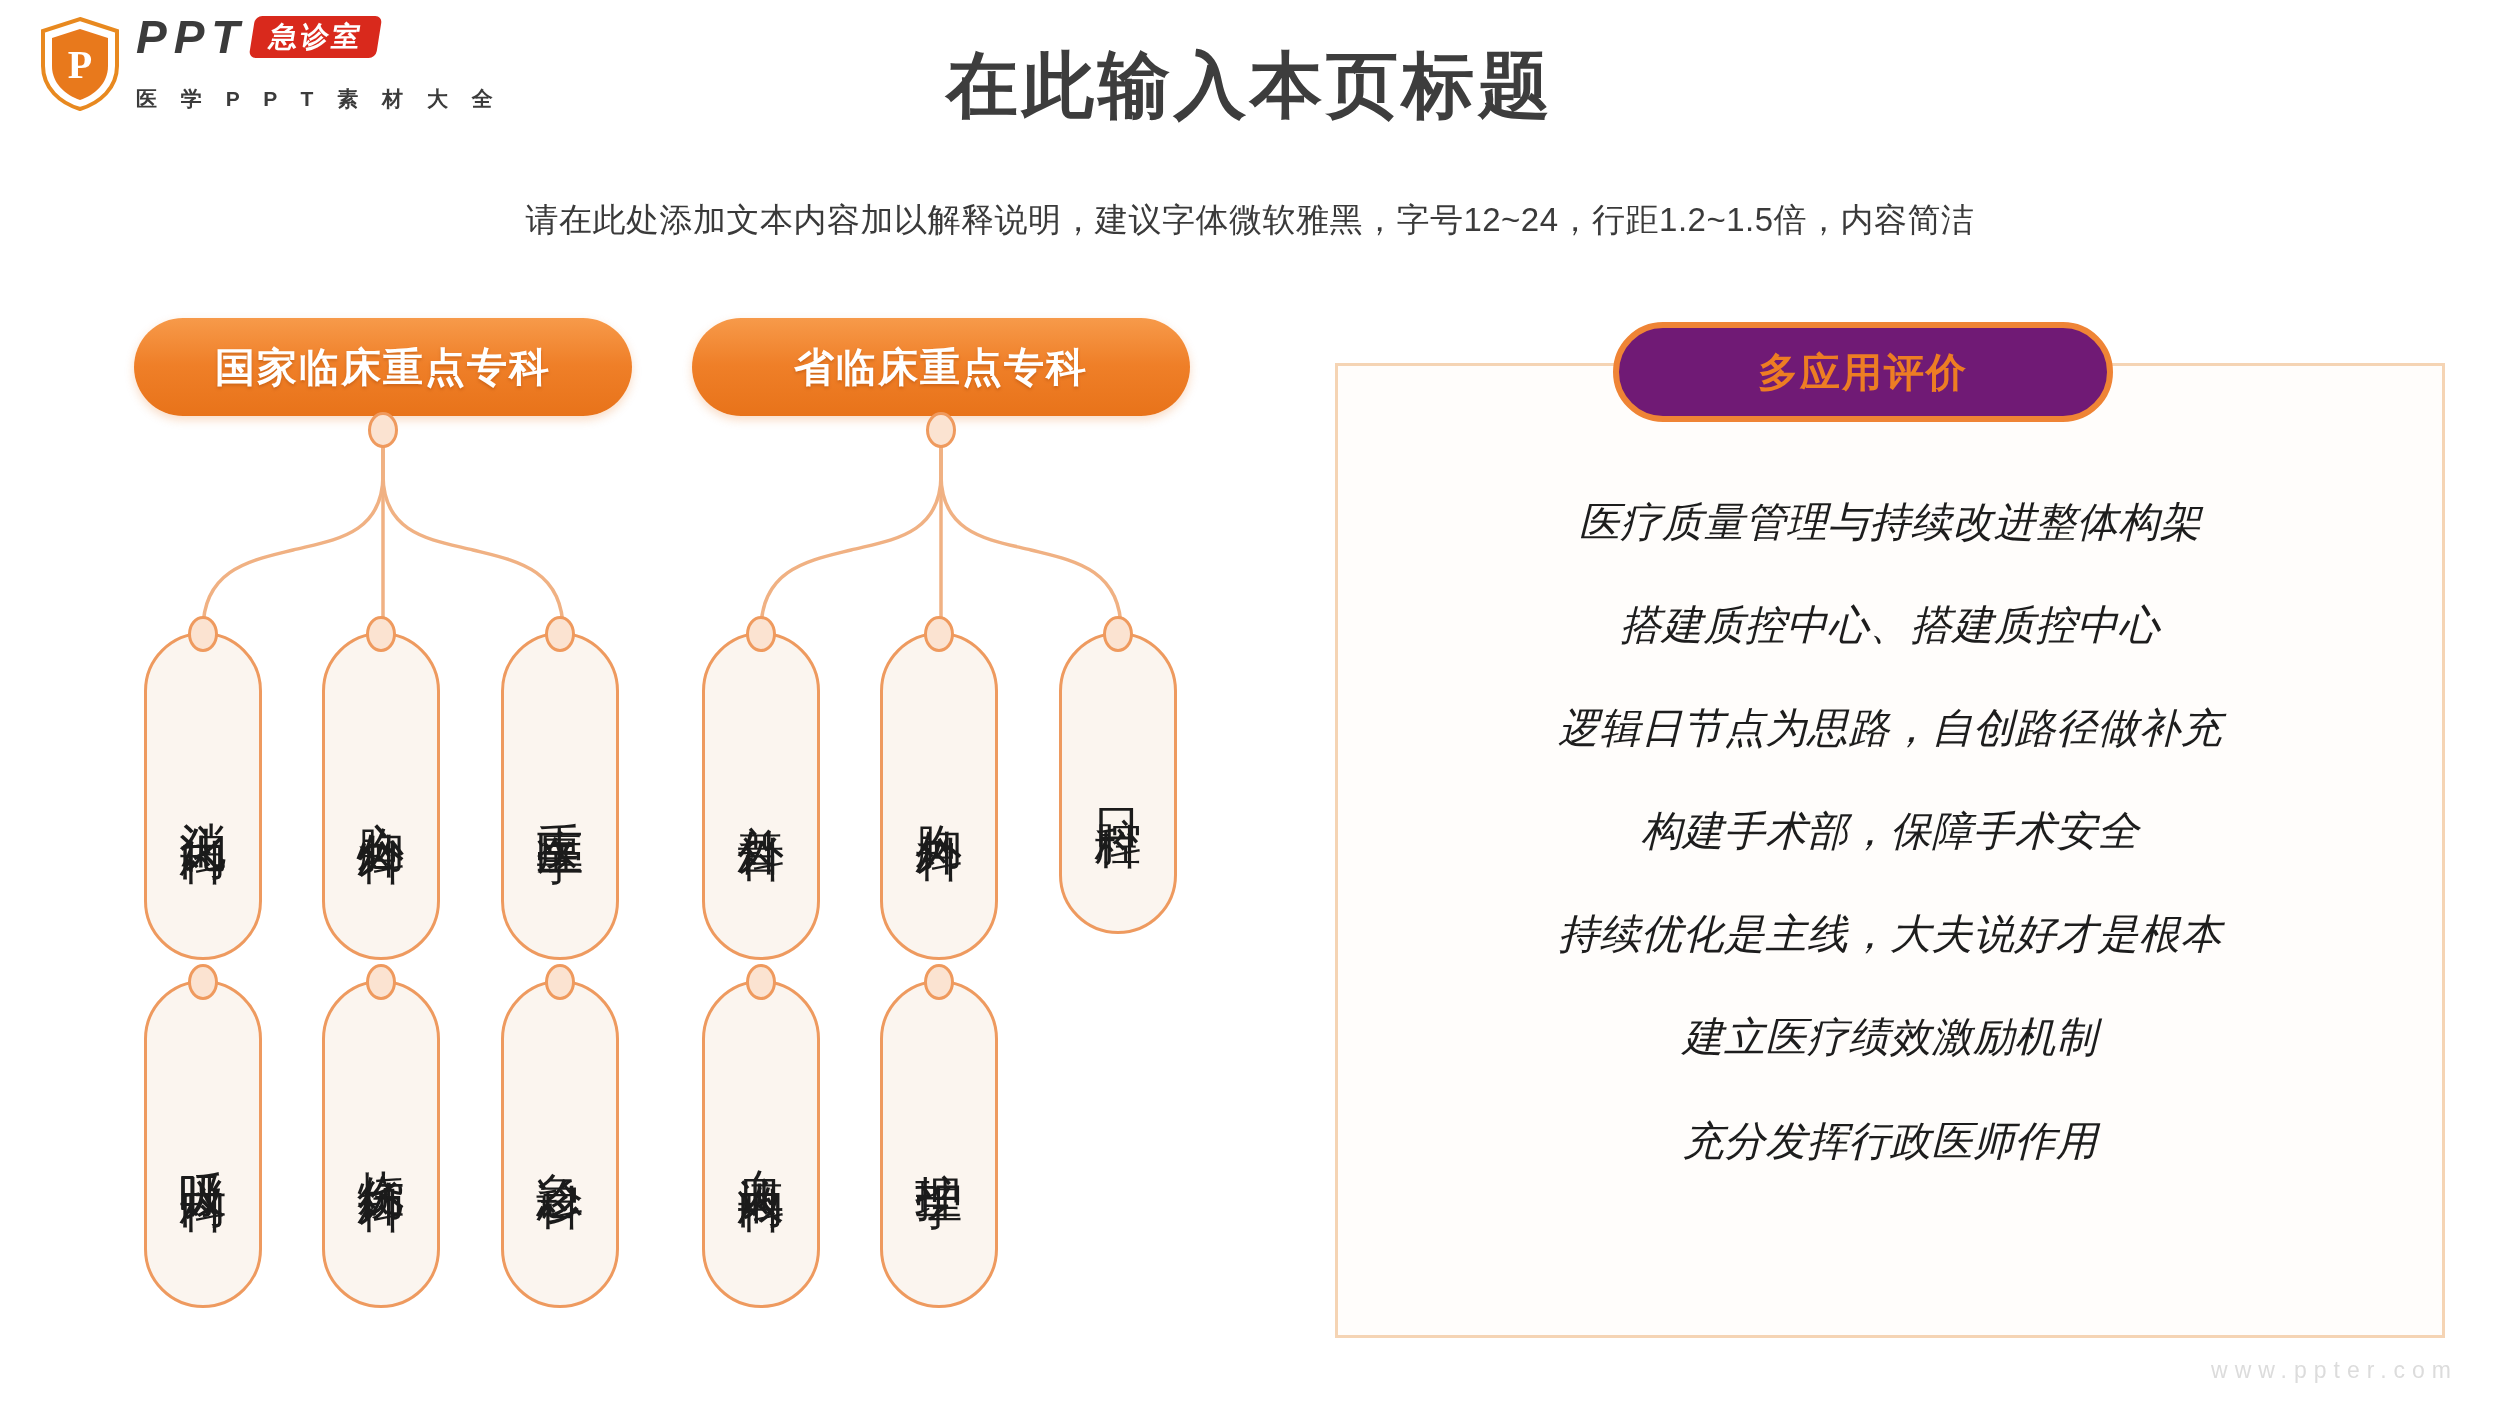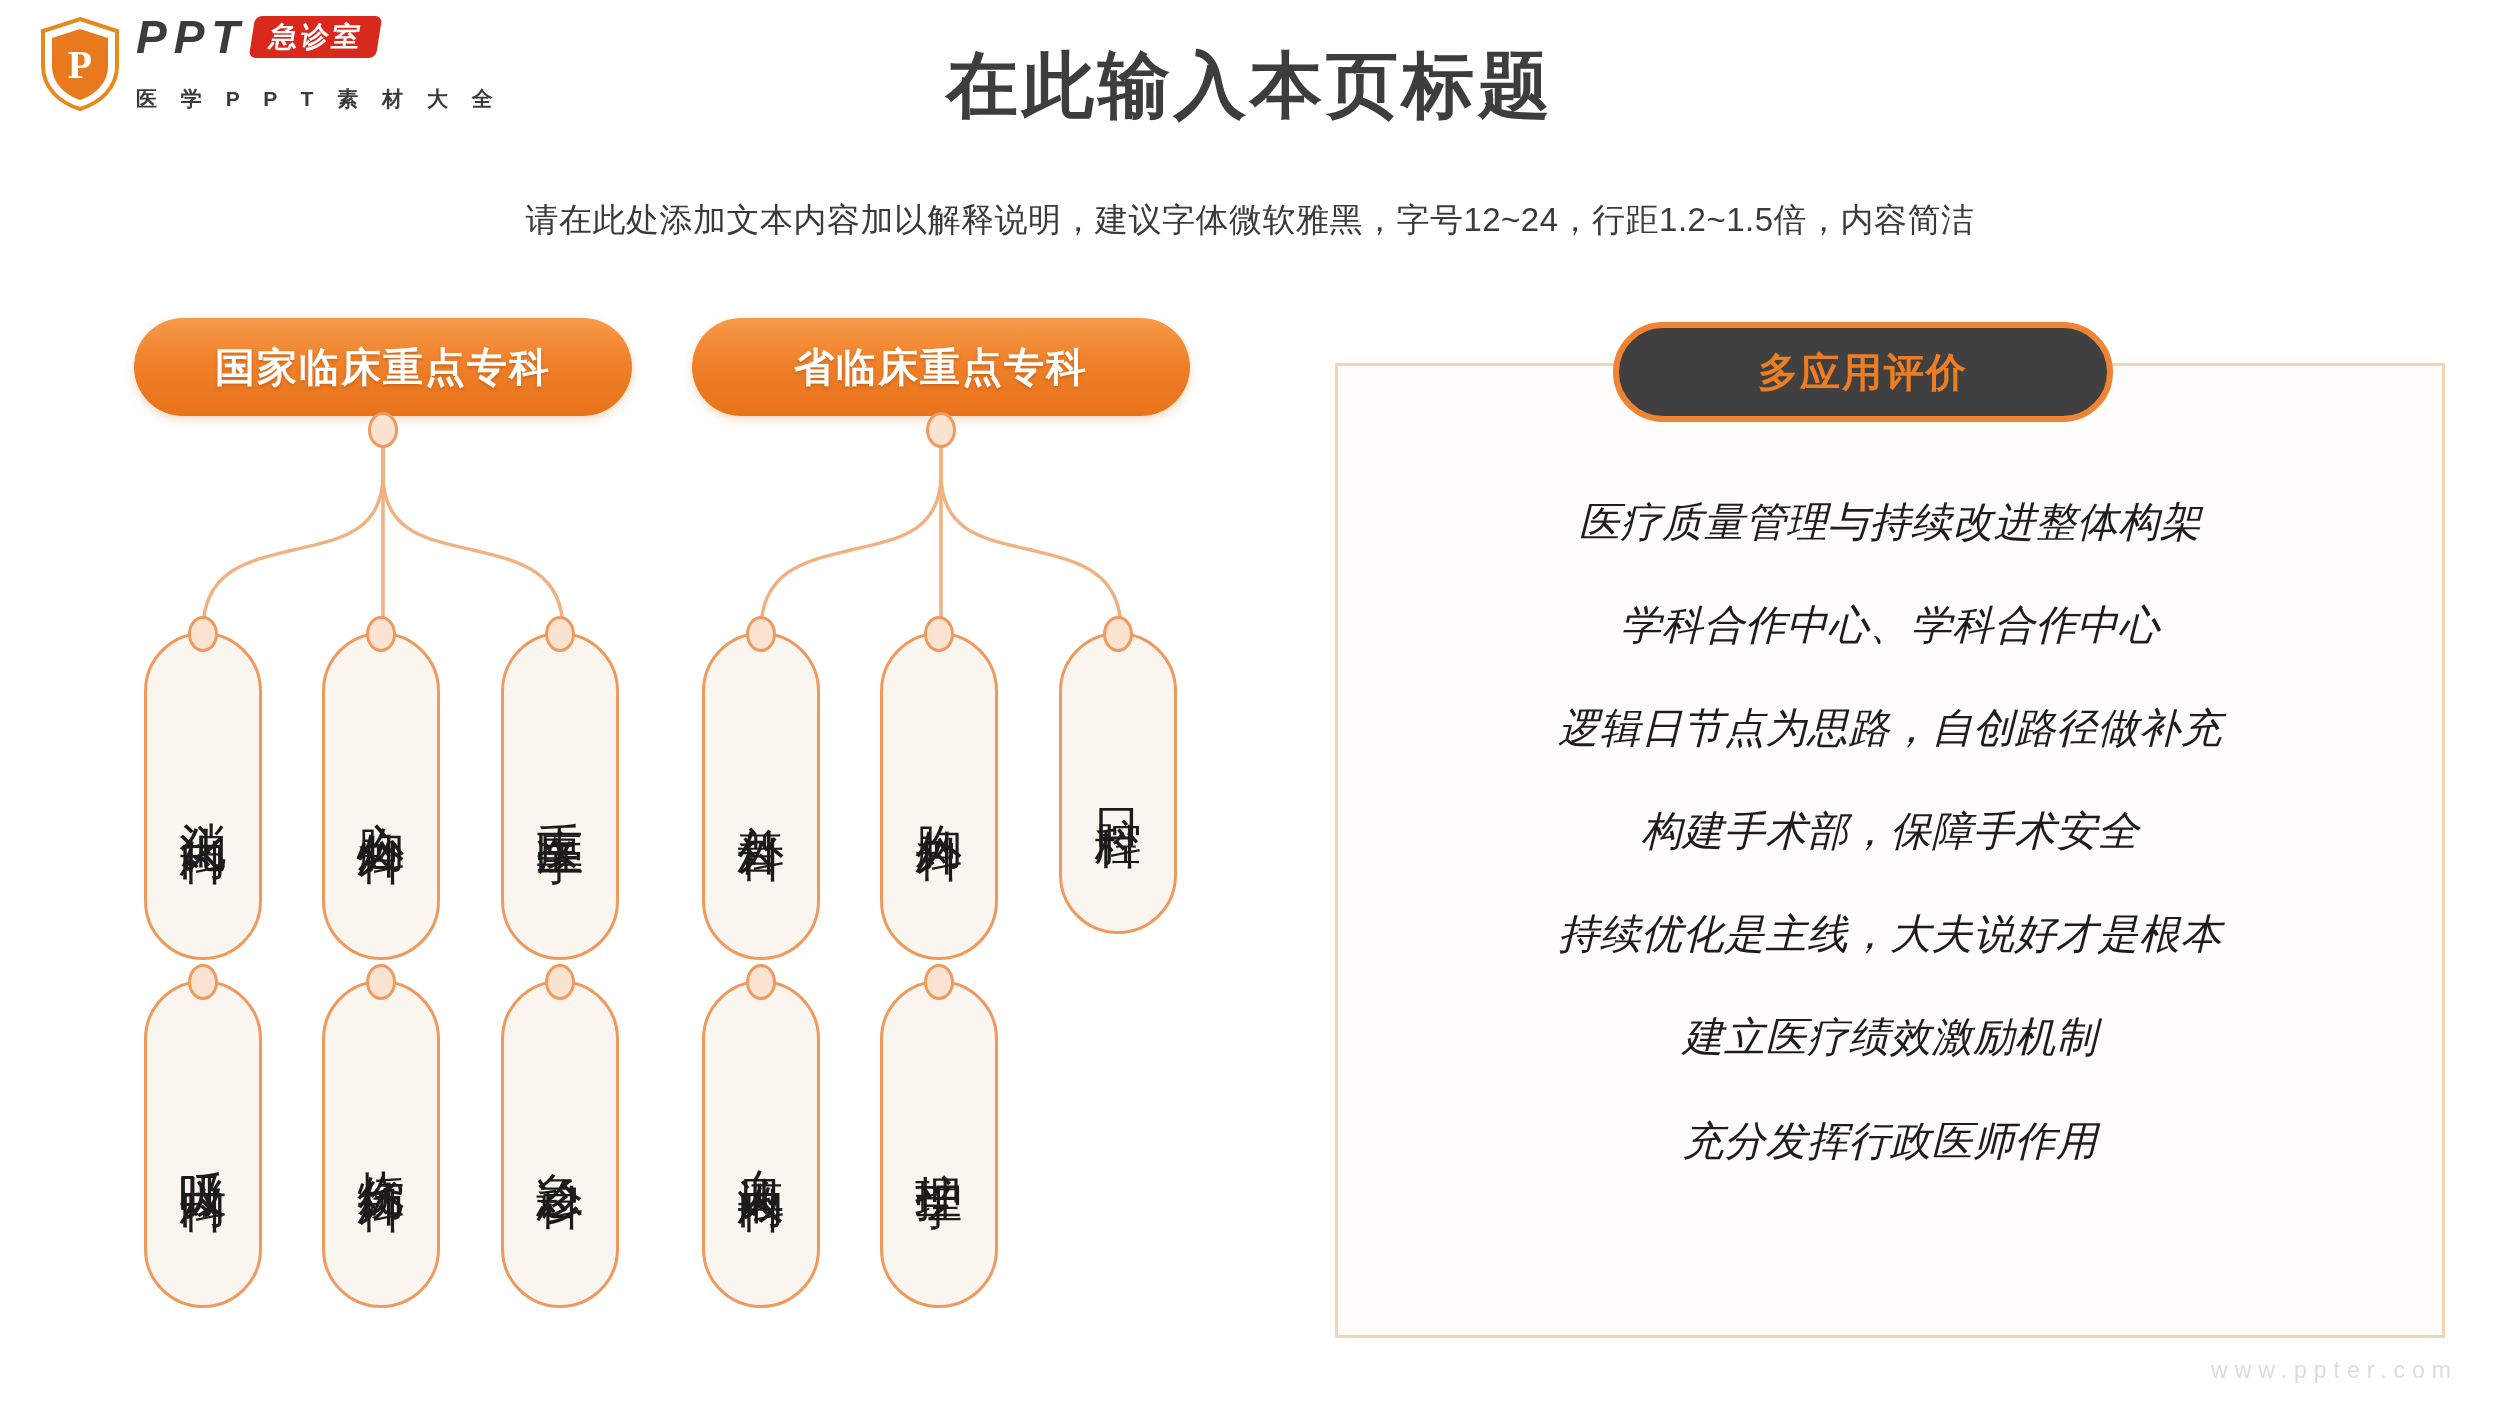--- a/index.html
+++ b/index.html
@@ -101,21 +101,21 @@
     position: absolute; left: 1335px; top: 363px;
     width: 1110px; height: 975px;
     border: 3px solid #f5d4b4;
     background: #fffdfb;
   }
   #eval-pill {
     position: absolute; left: 1613px; top: 322px;
     width: 500px; height: 100px;
     border: 6px solid #ef8435;
     border-radius: 50px;
-    background: #404040;
+    background: #701a75;
     display: flex; align-items: center; justify-content: center;
     font-size: 40px; font-weight: 700; color: #ed7d23; letter-spacing: 2px;
     z-index: 6;
   }
   #eval-list {
     position: absolute; left: 1335px; top: 500px; width: 1110px;
     display: flex; flex-direction: column; font-style: italic;
   }
   .eval-line {
     text-align: center;
@@ -227,21 +227,21 @@
     <div class="node-dot" style="left:1103px; top:316px;"></div>
     <div class="node-dot" style="left:746px; top:664px;"></div>
     <div class="node-dot" style="left:924px; top:664px;"></div>
   </div>
 
   <div id="right-panel"></div>
   <div id="eval-pill">多应用评价</div>
 
   <div id="eval-list">
     <div class="eval-line">医疗质量管理与持续改进整体构架</div>
-    <div class="eval-line">学科合作中心、学科合作中心</div>
+    <div class="eval-line">搭建质控中心、搭建质控中心</div>
     <div class="eval-line">逻辑日节点为思路，自创路径做补充</div>
     <div class="eval-line">构建手术部，保障手术安全</div>
     <div class="eval-line">持续优化是主线，大夫说好才是根本</div>
     <div class="eval-line">建立医疗绩效激励机制</div>
     <div class="eval-line">充分发挥行政医师作用</div>
   </div>
 
   <div id="watermark">www.ppter.com</div>
 
 </div>

